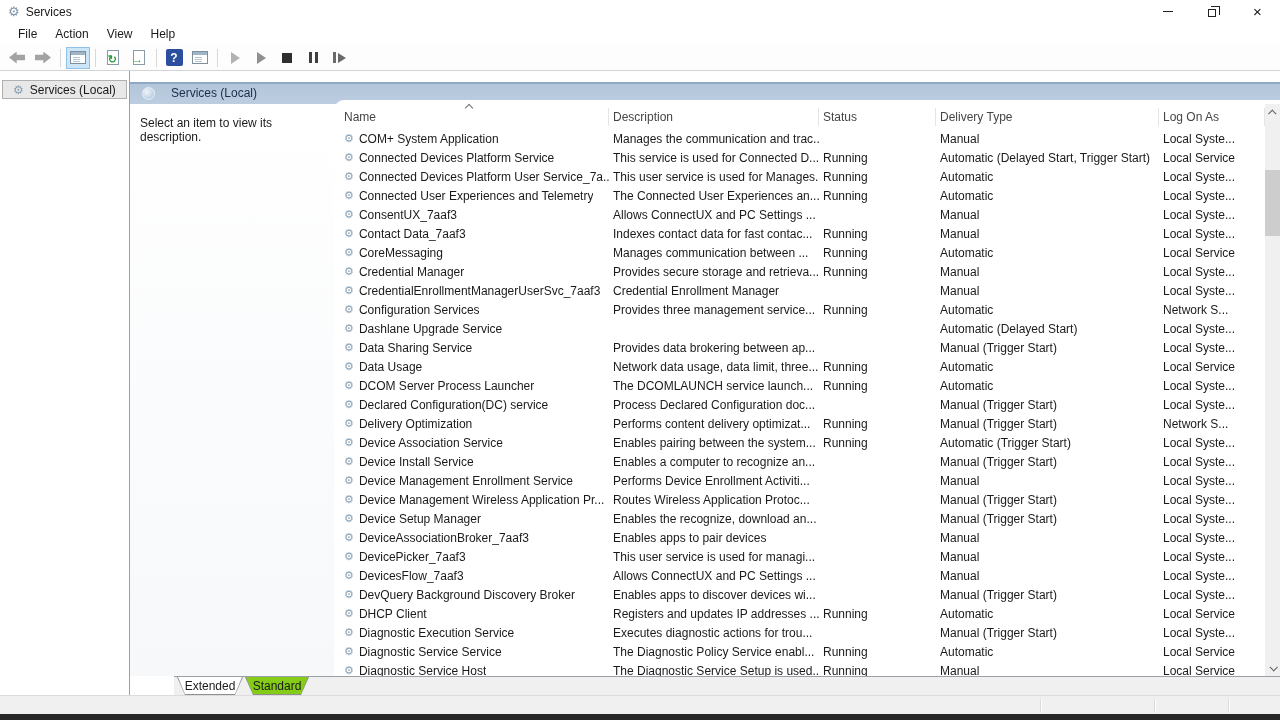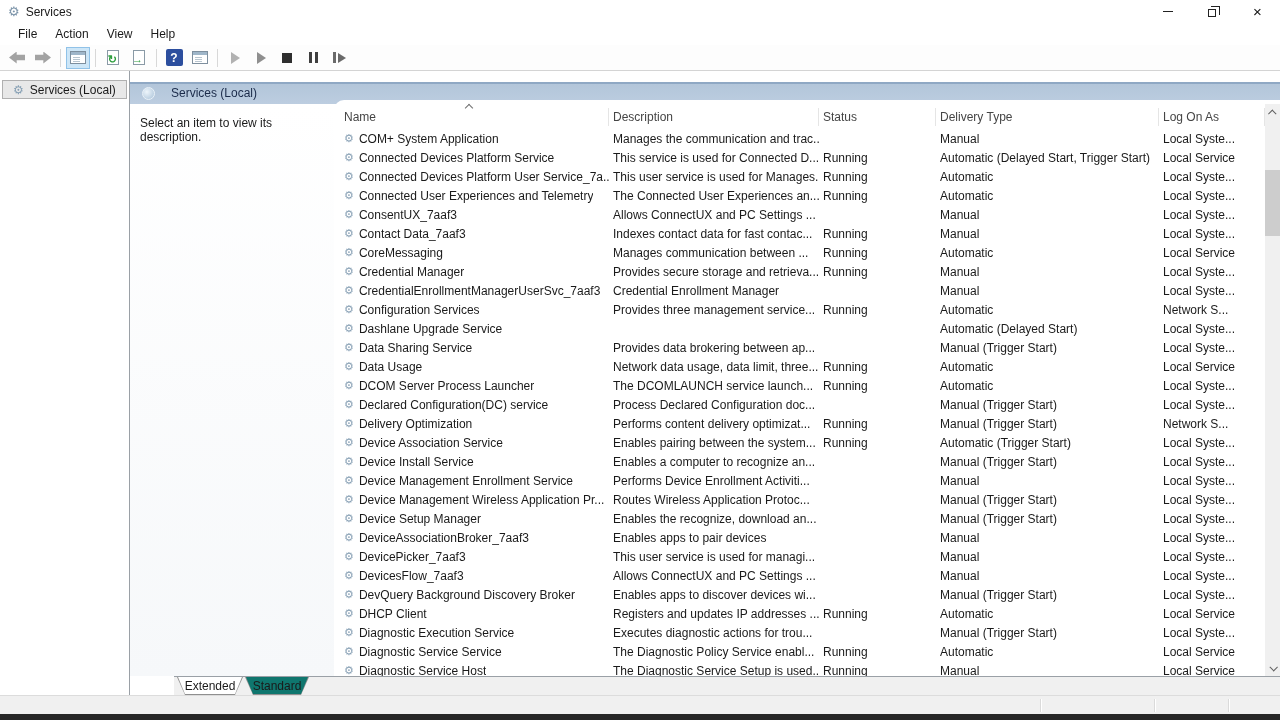--- a/index.html
+++ b/index.html
@@ -90,21 +90,21 @@
   .chev.up { transform:rotate(45deg) translateY(1px); }
   .chev.down { transform:rotate(225deg) translateY(1px); }
   .vs-thumb { position:absolute; left:0; top:66px; width:15px; height:66px; background:#cdcdcd; }
 
   
   .tabs-bar { position:absolute; left:0; right:0; bottom:0; height:19px; background:#f0f0f0;
     border-top:1px solid #9aa0a6; display:flex; padding-left:3px;margin-left:44px; }
   .tab { position:relative; height:18px; margin-right:2px; }
   .tab .outer { position:absolute; inset:0; background:#8f8f8f;
     clip-path:polygon(0 0, 100% 0, calc(100% - 8px) 100%, 8px 100%); }
-  .tab .inner { position:absolute; left:1px; right:1px; top:0; bottom:1px; background:#0f766e;
+  .tab .inner { position:absolute; left:1px; right:1px; top:0; bottom:1px; background:#84cc16;
     clip-path:polygon(0 0, 100% 0, calc(100% - 7px) 100%, 7px 100%);
     display:flex; align-items:center; justify-content:center; font-size:12px; color:#1a1a1a; }
   .tab.active .inner { background:#ffffff; }
   .tab.t-ext { width:66px; } .tab.t-std { width:64px; }
 
   
   .statusbar { height:19px; background:#f0f0f0; border-top:1px solid #dcdcdc; position:relative; }
   .sb-div { position:absolute; top:3px; bottom:2px; width:1px; background:#dadada; box-shadow:1px 0 0 #ffffff; }
   .sb-div.d1 { left:1040px; } .sb-div.d2 { left:1154px; } .sb-div.d3 { left:1228px; }
   .task-strip { height:6px; background:#262626; }

